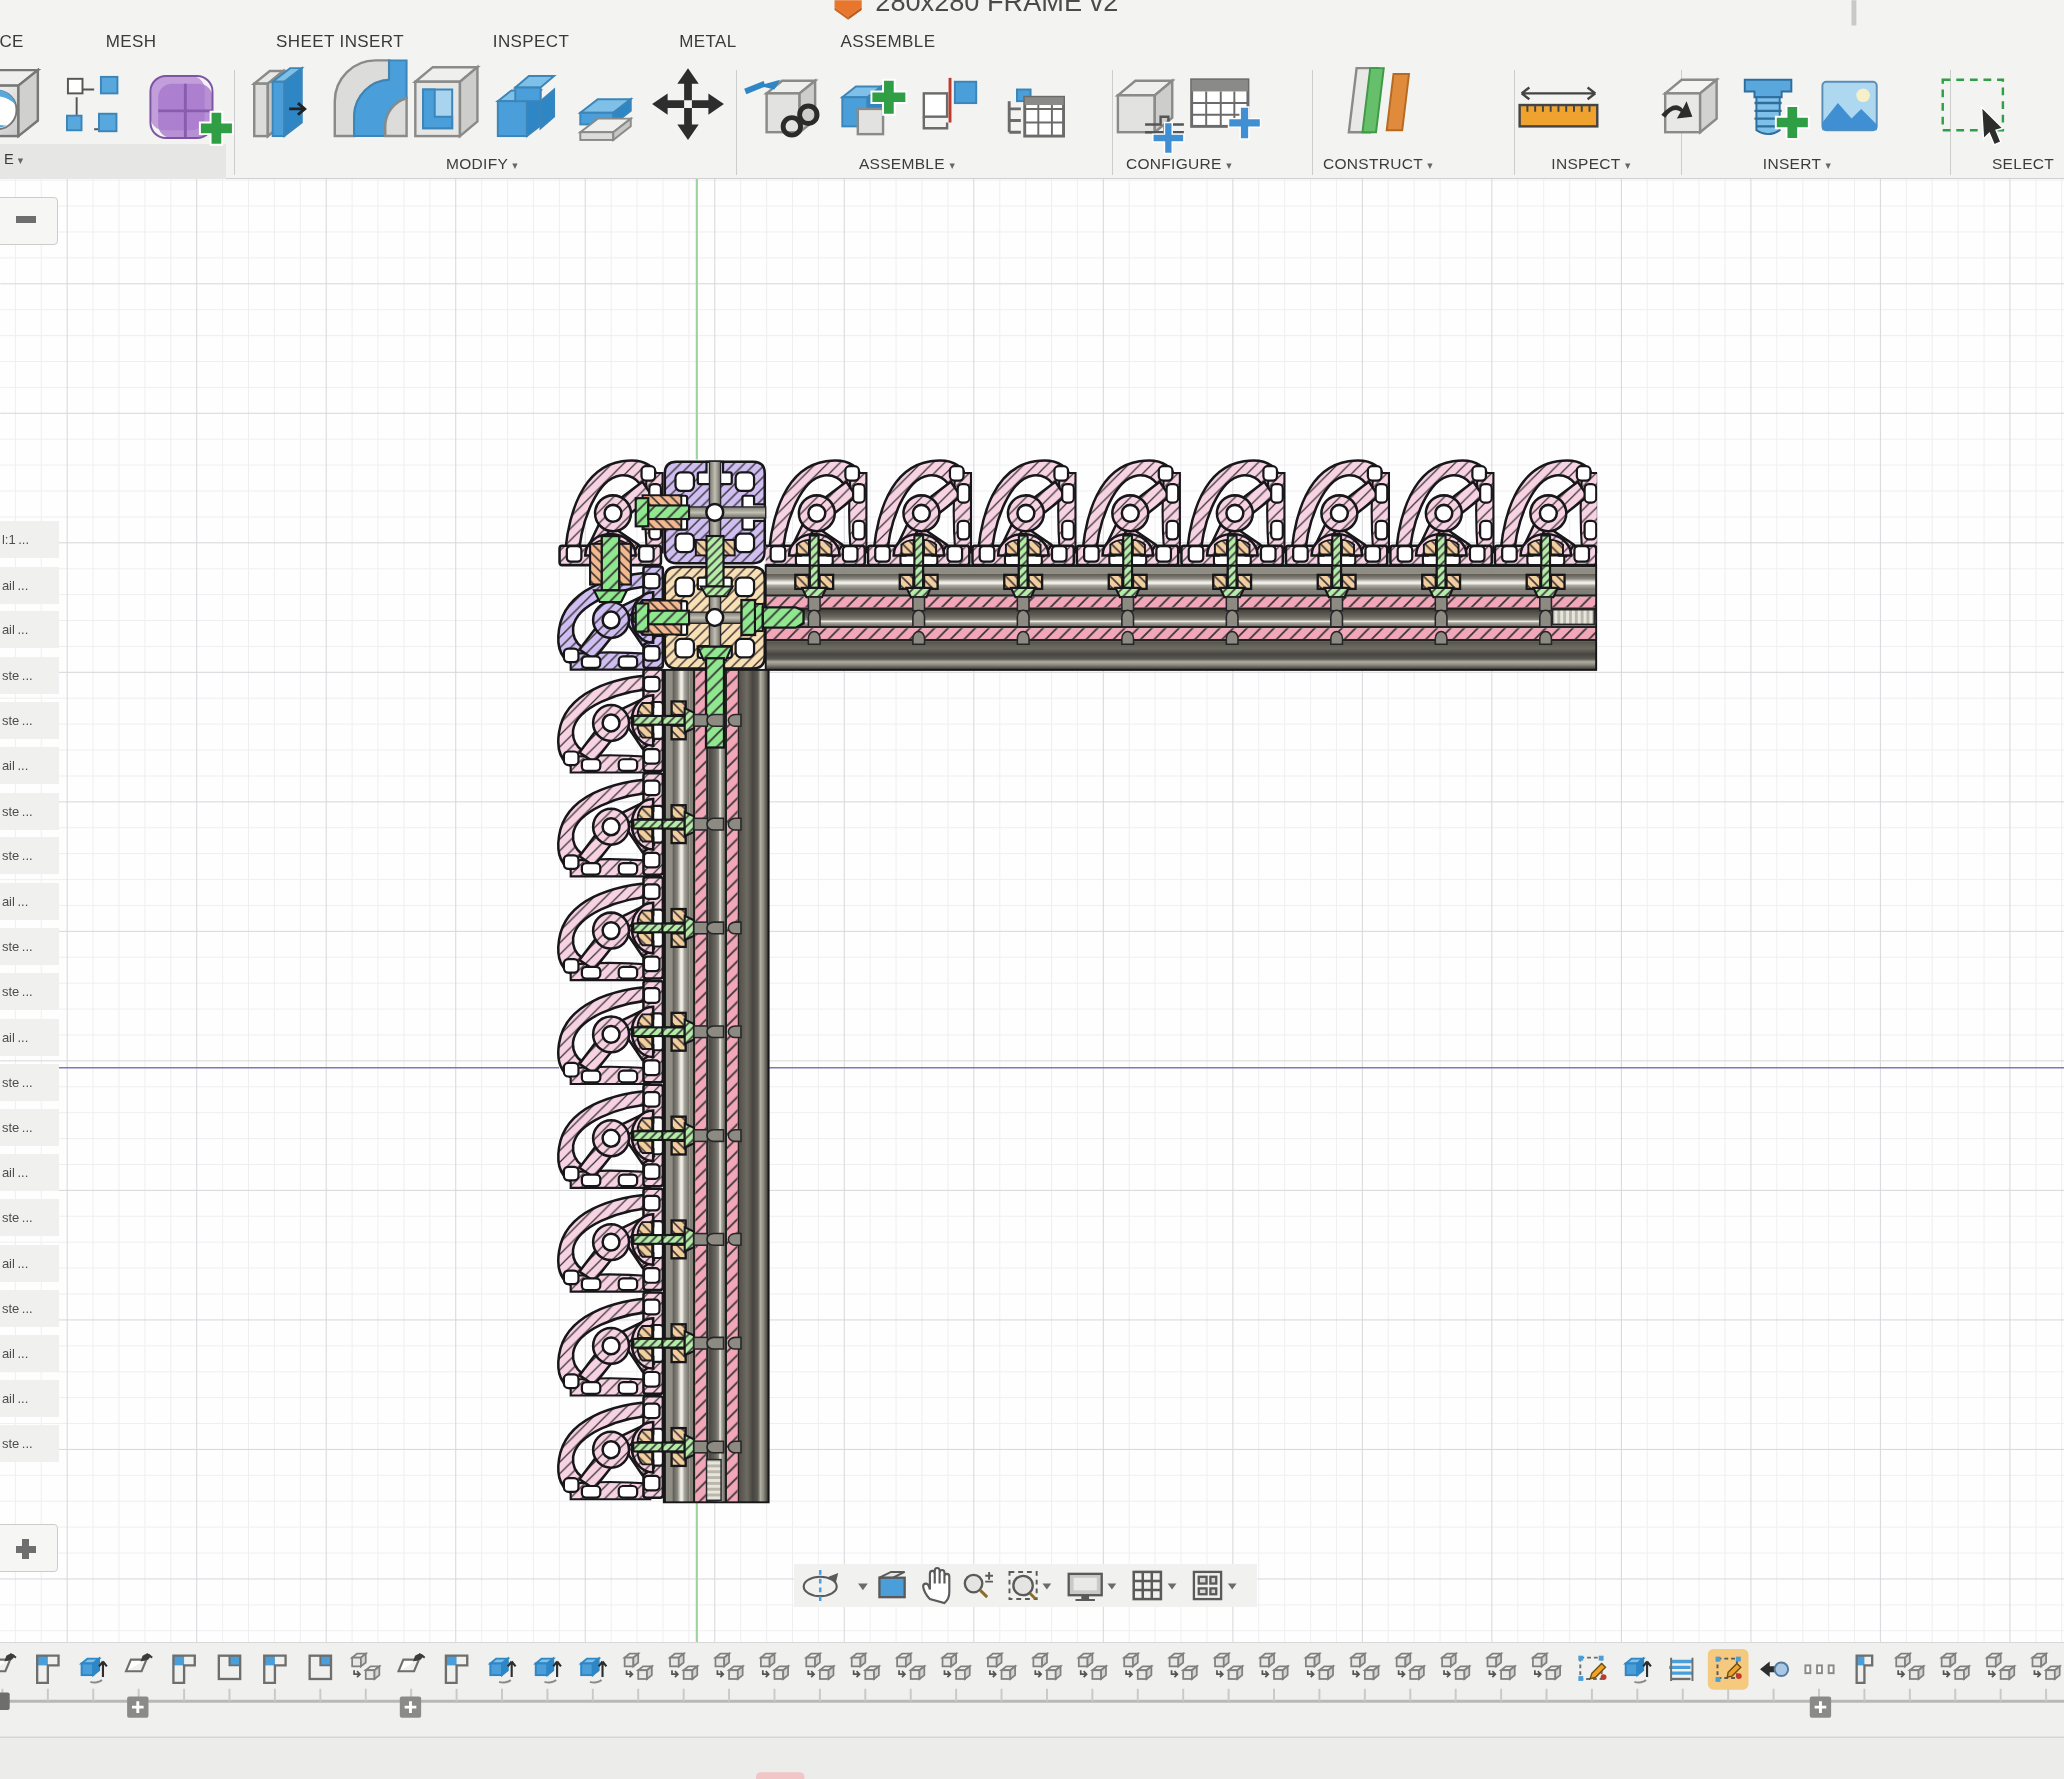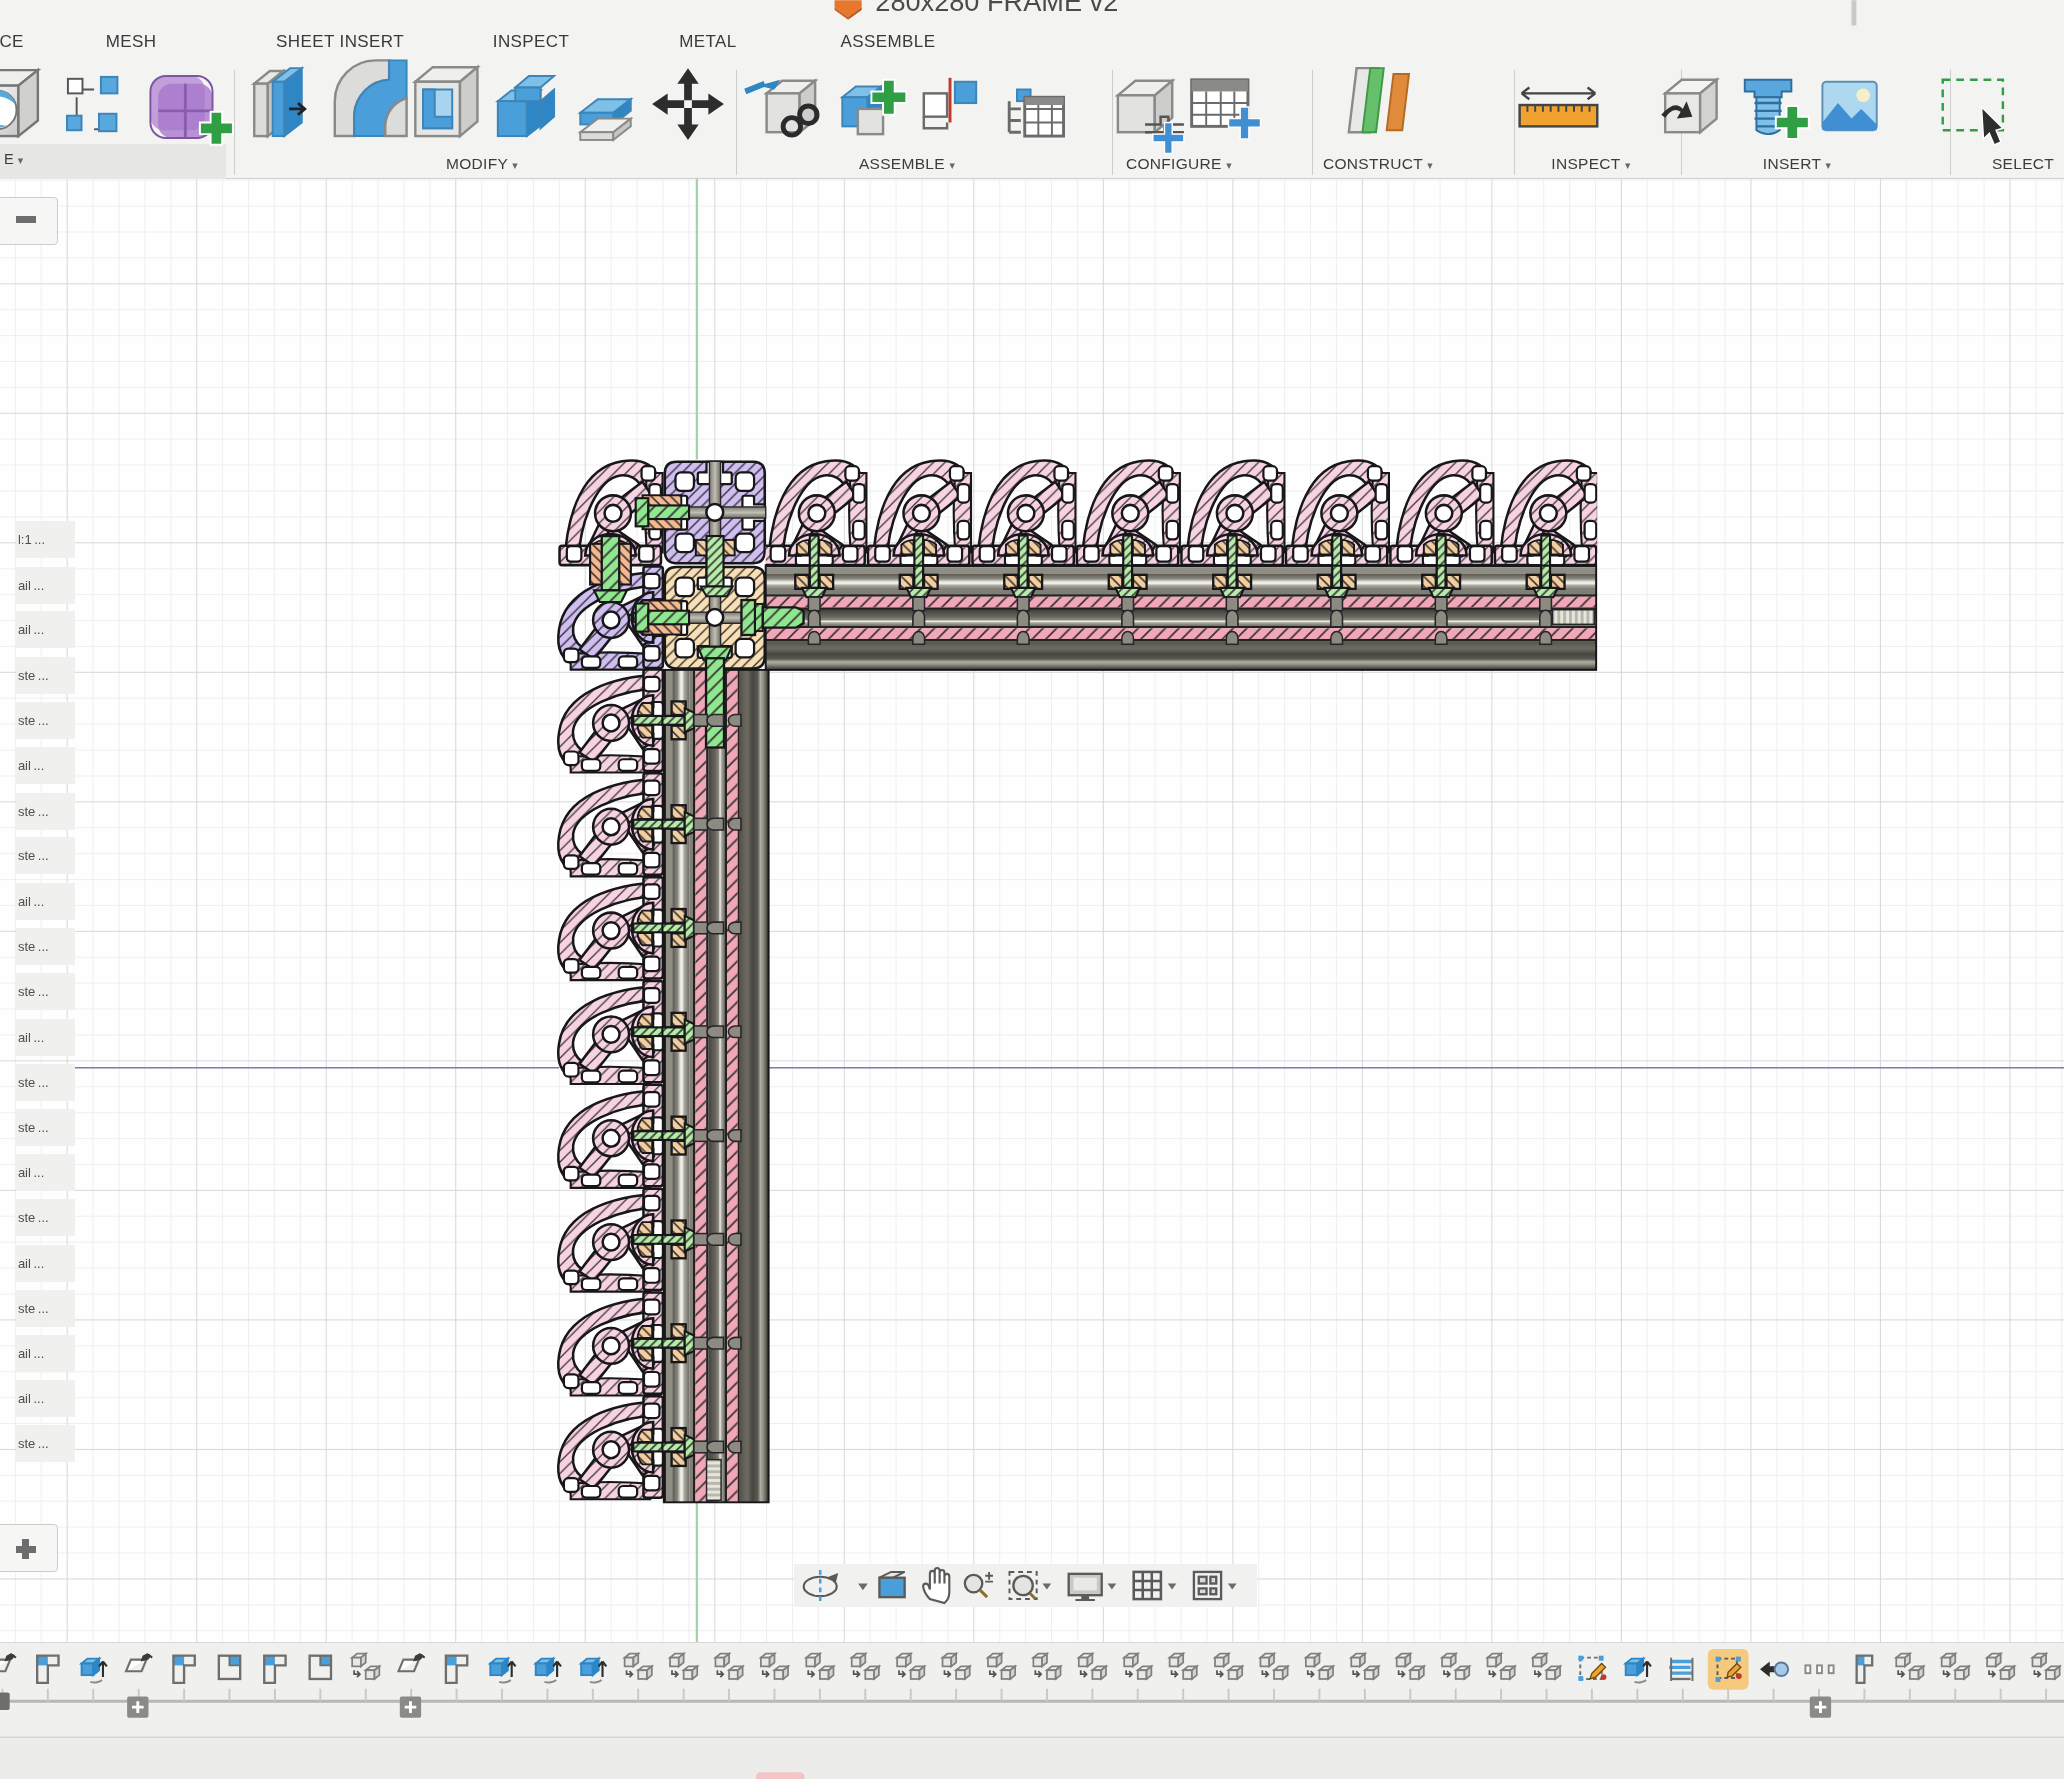--- a/index.html
+++ b/index.html
@@ -1,21 +1,21 @@
 <!DOCTYPE html>
 <html><head><meta charset="utf-8"><style>
 *{margin:0;padding:0;box-sizing:border-box}
 body{width:2065px;height:1780px;font-family:"Liberation Sans",sans-serif;overflow:hidden;background:#fff;position:relative}
 .abs{position:absolute}
 #toolbar{position:absolute;left:0;top:0;width:2065px;height:179px;background:#f3f3f2;border-bottom:1px solid #cfcfcf}
 .tab{position:absolute;top:32px;font-size:17px;color:#3a3a3a;letter-spacing:0.4px;transform:translateX(-50%);white-space:nowrap}
 .glabel{position:absolute;top:155px;font-size:15.5px;color:#3c3c3c;letter-spacing:0.3px;transform:translateX(-50%);white-space:nowrap}
 .gsep{position:absolute;top:70px;height:105px;width:1px;background:#cdcdcc}
 .car{color:#666;font-size:10.7px}
-#bitems div{position:absolute;left:16px;width:59px;height:37px;background:#f0f0ef;color:#4e4e4e;font-size:13px;line-height:37px;padding-left:1.9px;overflow:hidden;white-space:nowrap}
+#bitems div{position:absolute;left:0;width:59px;height:37px;background:#f0f0ef;color:#4e4e4e;font-size:13px;line-height:37px;padding-left:1.9px;overflow:hidden;white-space:nowrap}
 .zbtn{position:absolute;left:-11.6px;width:70px;height:48px;background:#f6f6f5;border:1px solid #cccccb;border-radius:3.9px}
 #navbar{position:absolute;left:794px;top:1564px;width:463px;height:43px;background:#f1f1f0}
 #timeline{position:absolute;left:0;top:1642px;width:2065px;height:138px;background:#f0f0ef;border-top:1px solid #d8d8d8}
 </style></head><body>
 <div id="toolbar">
     <div class="abs" style="left:0;top:144px;width:226px;height:35px;background:#e6e6e5"></div>
     <div class="tab" style="left:11.6px">CE</div>
     <div class="tab" style="left:131px">MESH</div>
     <div class="tab" style="left:340px">SHEET INSERT</div>
     <div class="tab" style="left:531px">INSPECT</div>

